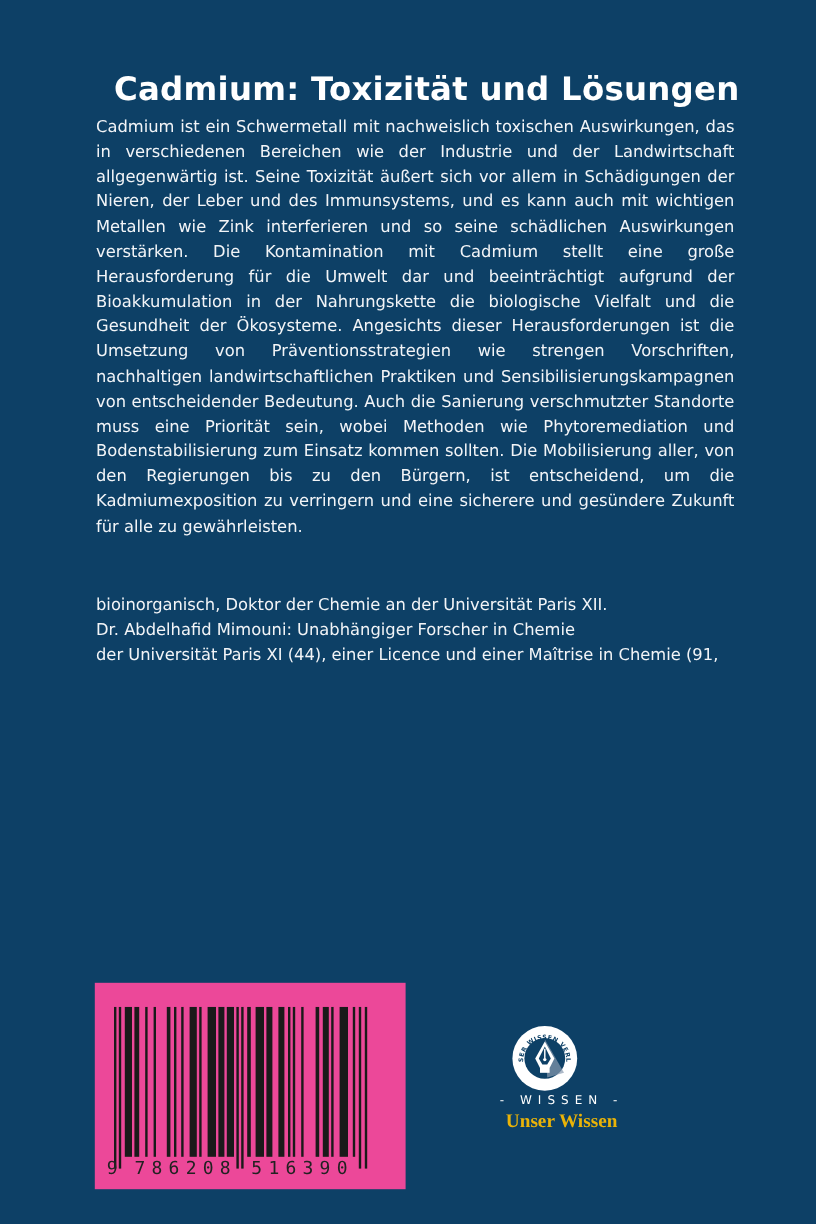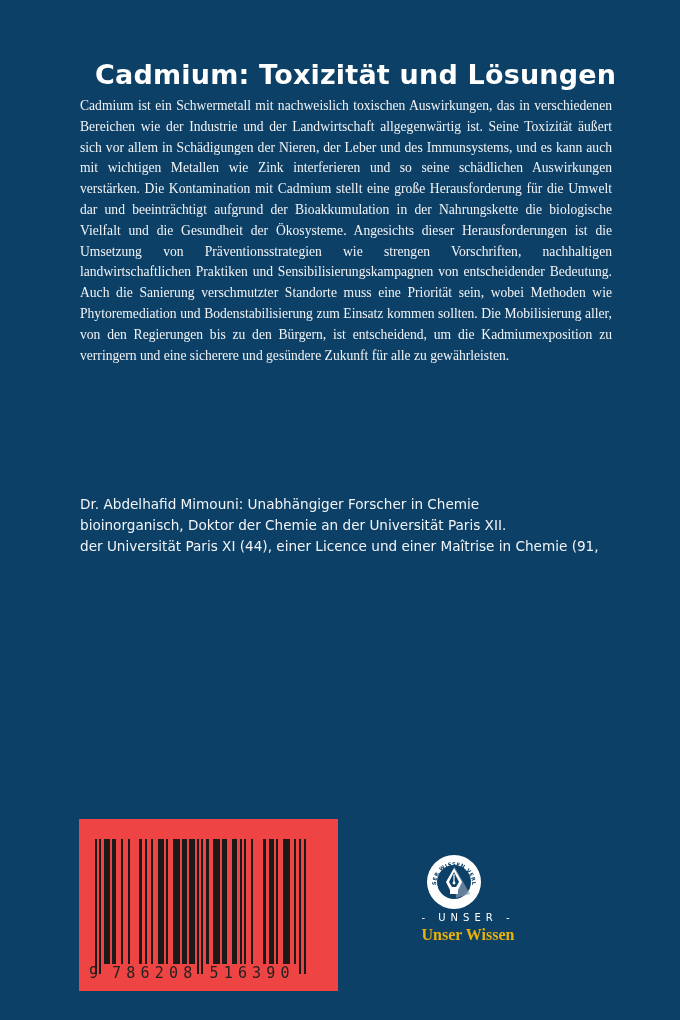--- a/index.html
+++ b/index.html
@@ -25,37 +25,36 @@
   }
   .blurb {
     position: absolute;
     left: 80px; top: 96px;
     width: 532px;
     font-size: 13.6px;
     line-height: 20.8px;
     text-align: justify;
     color: #f2f4f7;
     margin: 0;
-    font-family: Liberation Serif, serif;
   }
   .author {
     position: absolute;
     left: 80px; top: 494px;
     width: 530px;
     font-size: 13.6px;
     line-height: 20.8px;
     color: #f2f4f7;
   }
   .author .line { display: block; }
   .author .justify { text-align: justify; text-align-last: justify; }
   .barcode-box {
     position: absolute;
     left: 79px; top: 819px;
     width: 259px; height: 172px;
-    background: #ef4444;
+    background: #ec4899;
   }
   .barcode-bars {
     position: absolute;
     left: 14px; top: 20px;
     width: 232px; height: 135px;
   }
   .barcode-digits {
     position: absolute;
     left: 10px; top: 145px;
     font-family: "DejaVu Sans Mono", monospace;
@@ -96,22 +95,22 @@
   }
 </style>
 </head>
 <body>
 
 <h1 class="title">Cadmium: Toxizität und Lösungen</h1>
 
 <p class="blurb">Cadmium ist ein Schwermetall mit nachweislich toxischen Auswirkungen, das in verschiedenen Bereichen wie der Industrie und der Landwirtschaft allgegenwärtig ist. Seine Toxizität äußert sich vor allem in Schädigungen der Nieren, der Leber und des Immunsystems, und es kann auch mit wichtigen Metallen wie Zink interferieren und so seine schädlichen Auswirkungen verstärken. Die Kontamination mit Cadmium stellt eine große Herausforderung für die Umwelt dar und beeinträchtigt aufgrund der Bioakkumulation in der Nahrungskette die biologische Vielfalt und die Gesundheit der Ökosysteme. Angesichts dieser Herausforderungen ist die Umsetzung von Präventionsstrategien wie strengen Vorschriften, nachhaltigen landwirtschaftlichen Praktiken und Sensibilisierungskampagnen von entscheidender Bedeutung. Auch die Sanierung verschmutzter Standorte muss eine Priorität sein, wobei Methoden wie Phytoremediation und Bodenstabilisierung zum Einsatz kommen sollten. Die Mobilisierung aller, von den Regierungen bis zu den Bürgern, ist entscheidend, um die Kadmiumexposition zu verringern und eine sicherere und gesündere Zukunft für alle zu gewährleisten.</p>
 
 <div class="author">
+  <span class="line">bioinorganisch, Doktor der Chemie an der Universität Paris XII.</span>
   <span class="line">Dr. Abdelhafid Mimouni: Unabhängiger Forscher in Chemie</span>
-  <span class="line">bioinorganisch, Doktor der Chemie an der Universität Paris XII.</span>
   <span class="line">der Universität Paris XI (44), einer Licence und einer Maîtrise in Chemie (91,</span>
 </div>
 
 <div class="barcode-box">
   <svg class="barcode-bars" viewBox="0 0 232 135" preserveAspectRatio="none">
     <g fill="#1a1a1a">
       <rect x="2" y="0" width="2" height="135"></rect>
       <rect x="6" y="0" width="2" height="135"></rect>
       <rect x="11" y="0" width="6" height="125"></rect>
       <rect x="19" y="0" width="4" height="125"></rect>
@@ -158,15 +157,15 @@
     <path d="M28 12 L44 40 L30 44 Z" fill="#8a9bb0" opacity="0.7"></path>
     <path d="M28 14 L36 28 L32 36 L24 36 L20 28 Z" fill="#ffffff"></path>
     <path d="M28 18 L33 28 L30 33 L26 33 L23 28 Z" fill="#0d4066"></path>
     <line x1="28" y1="20" x2="28" y2="28" stroke="#ffffff" stroke-width="1.2"></line>
     <circle cx="28" cy="29" r="1.4" fill="#ffffff"></circle>
     <rect x="24" y="36" width="8" height="4" fill="#ffffff"></rect>
     <text font-size="5.2" font-weight="bold" fill="#0d4066" font-family="DejaVu Sans, sans-serif" letter-spacing="0.4">
       <textPath href="#ringPath" startOffset="50%" text-anchor="middle">UNSER WISSEN VERLAG</textPath>
     </text>
   </svg>
-  <div class="logo-verlag">- UNSER -</div>
+  <div class="logo-verlag">- WISSEN -</div>
   <div class="logo-name">Unser Wissen</div>
 </div>
 
 </body></html>

